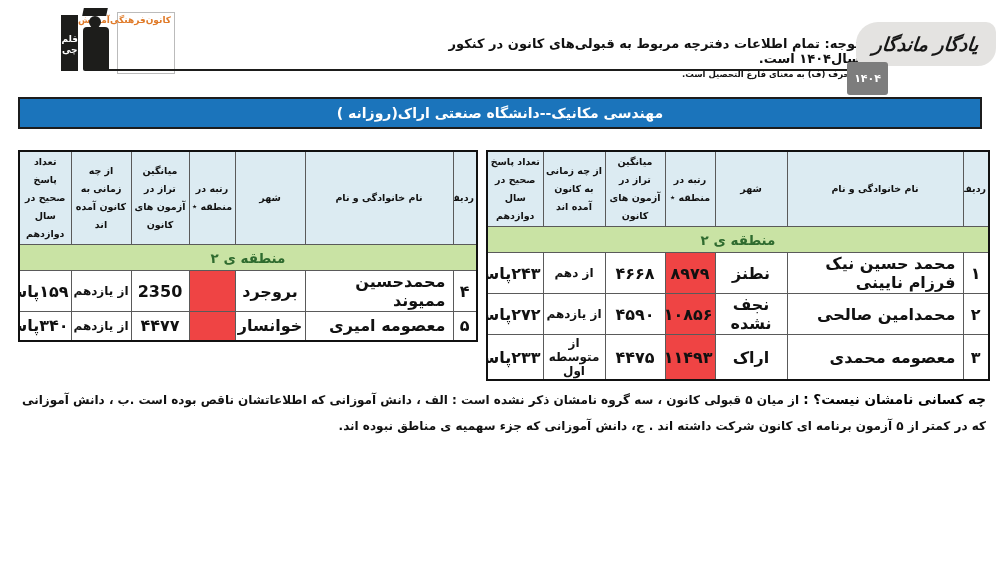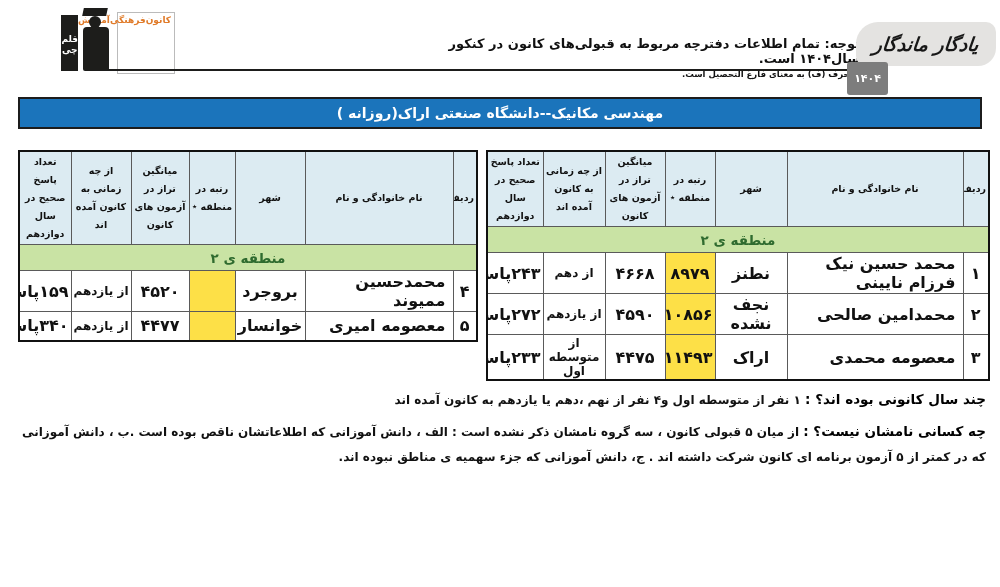--- a/index.html
+++ b/index.html
@@ -130,21 +130,21 @@
     color: #2f6b2f; font-weight: bold; font-size: 13.5px;
     text-align: center;
   }
   tr.data-row { height: 29px; }
   tr.data-row td {
     font-size: 16px; font-weight: bold; color: #111;
     text-align: center; vertical-align: middle;
     padding: 1px 2px;
   }
   tr.data-row td.c-name { text-align: right; padding-right: 7px; }
-  tr.data-row td.c-rank { background: #fde047; }
+  tr.data-row td.c-rank { background: #ef4444; }
   tr.data-row td.c-since { font-size: 12px; }
 
   
   .footer-notes {
     position: absolute; top: 386px; right: 14px; left: 8px;
     direction: rtl; text-align: right;
   }
   .footer-notes p {
     margin: 0 0 4px 0;
     font-size: 12px; font-weight: bold; color: #111;
@@ -265,34 +265,33 @@
       <th>تعداد پاسخ صحیح در سال دوازدهم</th>
     </tr>
     <tr class="region-row">
       <td colspan="7">منطقه ی ۲</td>
     </tr>
     <tr class="data-row">
       <td class="c-num">۴</td>
       <td class="c-name">محمدحسین ممیوند</td>
       <td class="c-city">بروجرد</td>
       <td class="c-rank"></td>
-      <td class="c-score">۴۵۲۰</td>
+      <td class="c-score">2350</td>
       <td class="c-since">از یازدهم</td>
       <td class="c-ans">۱۵۹پاسخ</td>
     </tr>
     <tr class="data-row">
       <td class="c-num">۵</td>
       <td class="c-name">معصومه امیری</td>
       <td class="c-city">خوانسار</td>
       <td class="c-rank"></td>
       <td class="c-score">۴۴۷۷</td>
       <td class="c-since">از یازدهم</td>
       <td class="c-ans">۳۴۰پاسخ</td>
     </tr>
   </tbody>
     </table>
 
   <div class="footer-notes">
-    <p><span class="lead">چند سال کانونی بوده اند؟ :</span> <span>۱ نفر از متوسطه اول و۴ نفر از نهم ،دهم یا یازدهم به کانون آمده اند</span></p>
     <p><span class="lead">چه کسانی نامشان نیست؟ :</span> <span>از میان ۵ قبولی کانون ، سه گروه نامشان ذکر نشده است : الف ، دانش آموزانی که اطلاعاتشان ناقص بوده است .ب ، دانش آموزانی که در کمتر از ۵ آزمون برنامه ای کانون شرکت داشته اند . ج، دانش آموزانی که جزء سهمیه ی مناطق نبوده اند.</span></p>
   </div>
 
 </div>
 
 </body></html>

